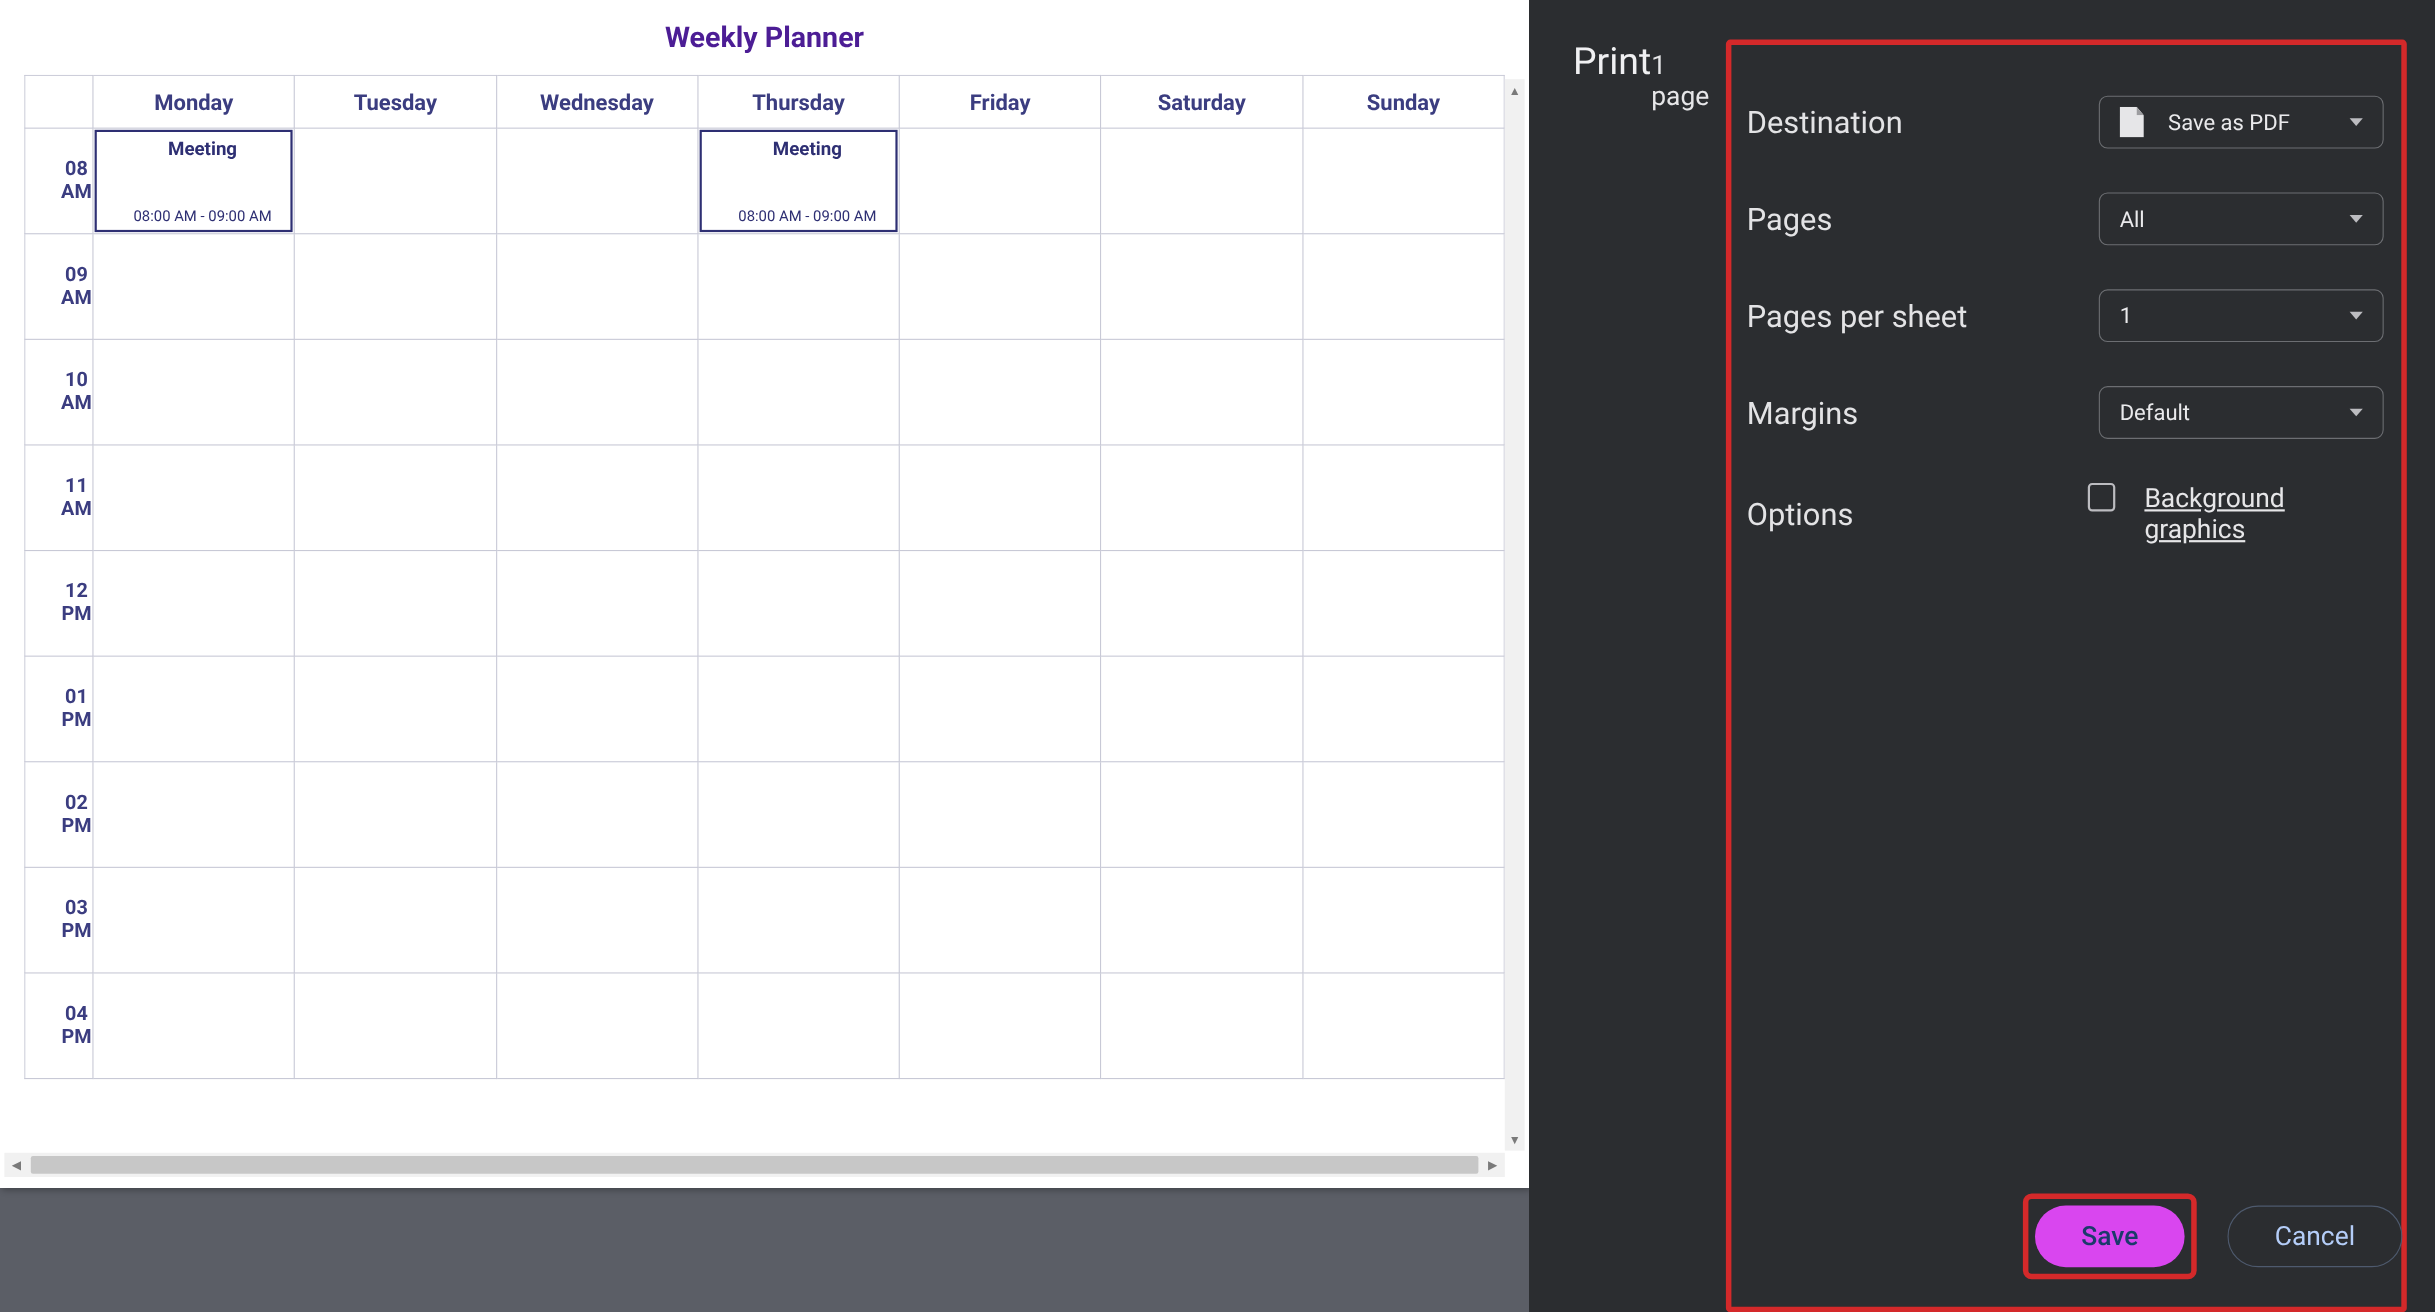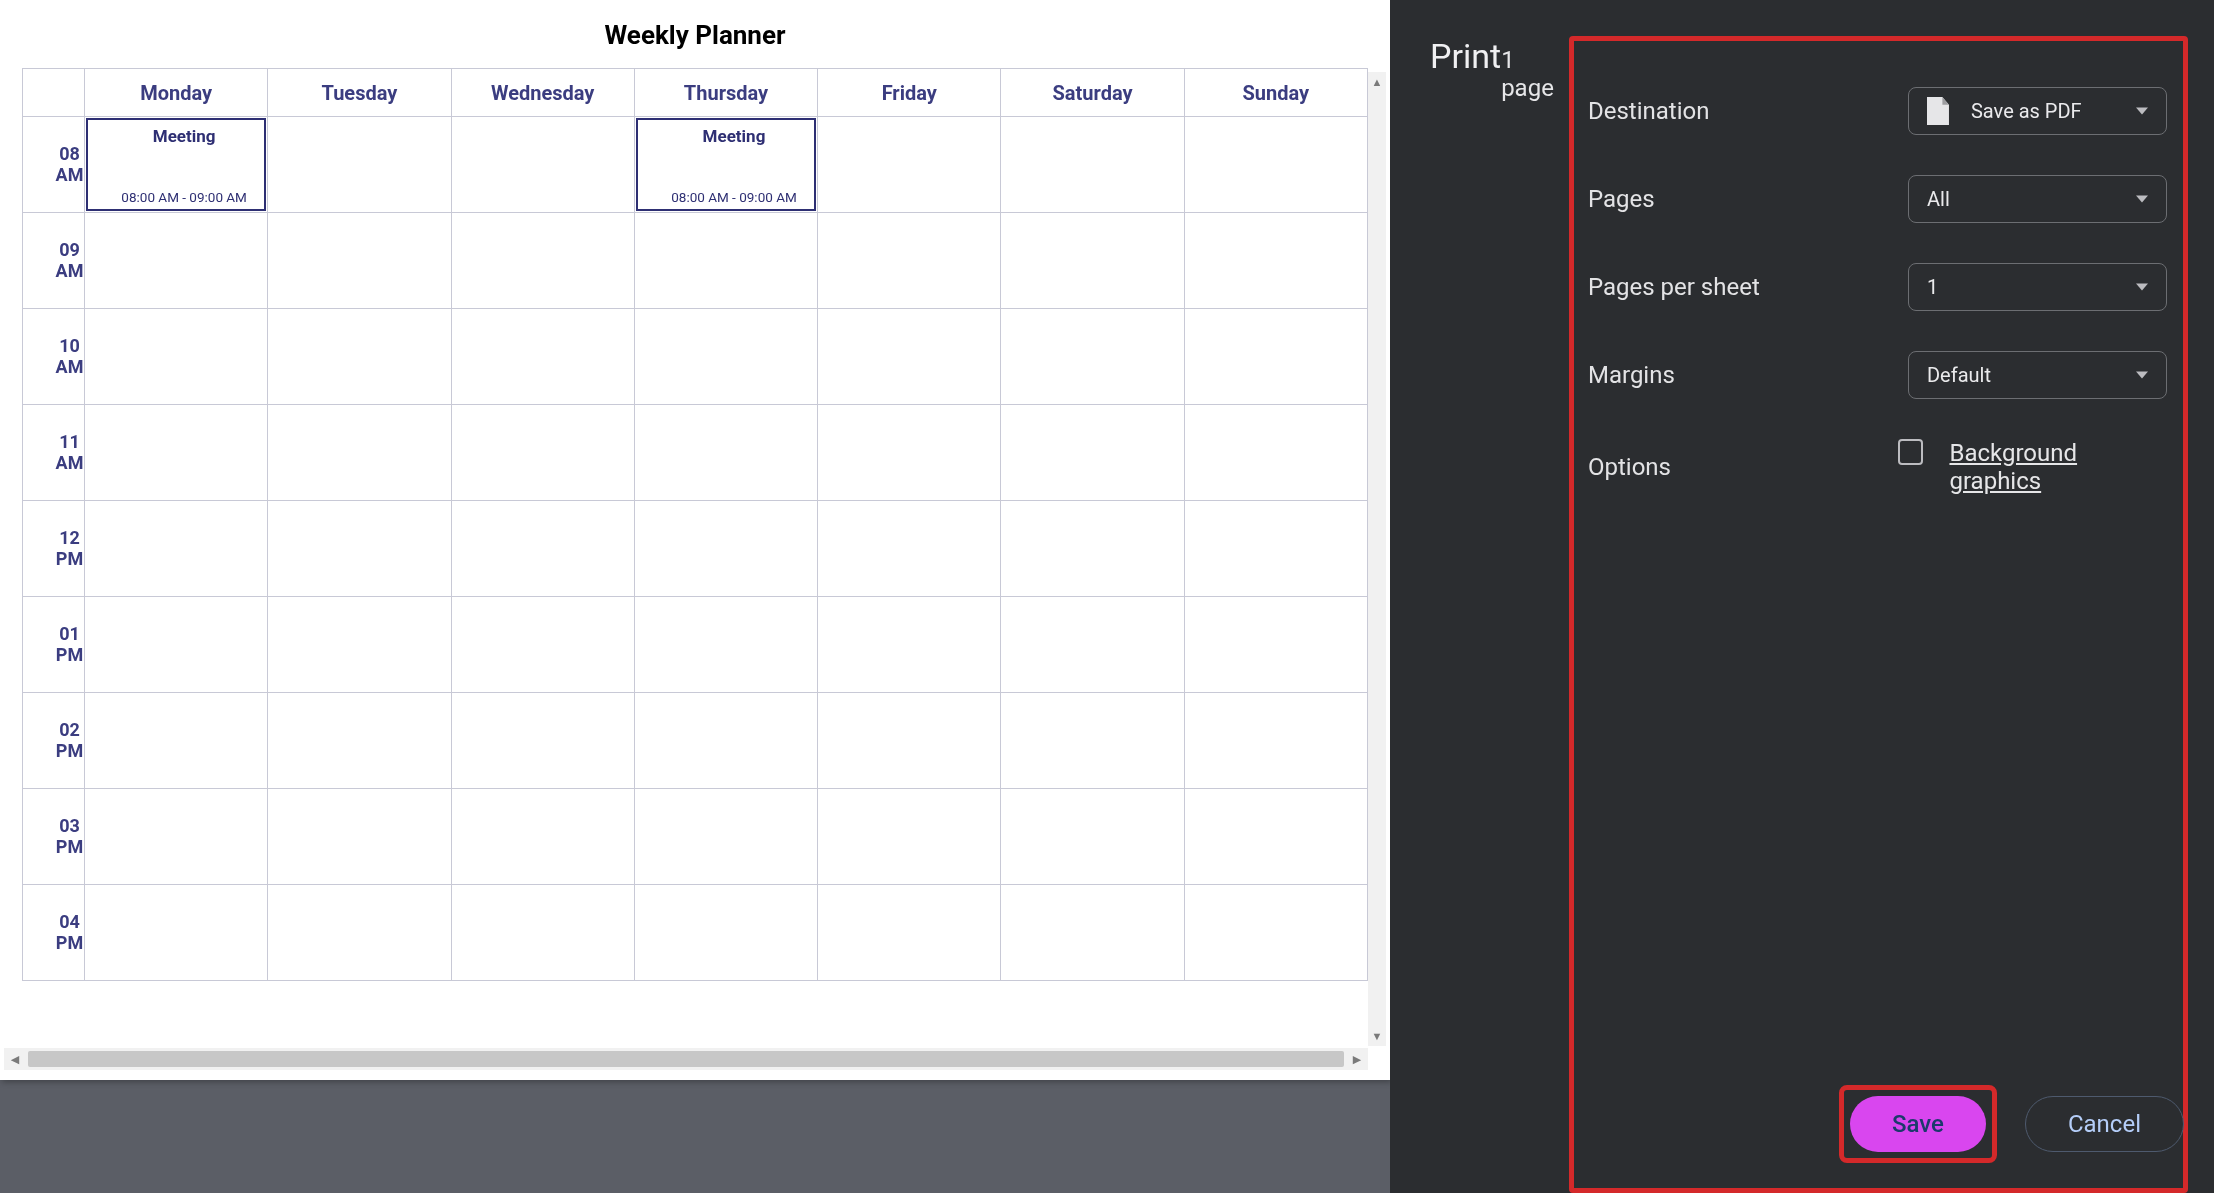--- a/index.html
+++ b/index.html
@@ -21,21 +21,21 @@
     position: relative;
     box-shadow: 2px 2px 6px rgba(0,0,0,.3);
   }
   .preview-inner {
     padding: 20px 22px 0 22px;
   }
   .planner-title {
     text-align: center;
     font-size: 26px;
     font-weight: 700;
-    color: #000000;
+    color: #4c1d95;
     margin-bottom: 18px;
   }
   .planner-scroll {
     position: relative;
     height: 960px;
     overflow: hidden;
   }
   table.planner {
     width: 100%;
     border-collapse: collapse;
@@ -156,21 +156,21 @@
     padding: 26px 16px 32px 14px;
   }
   .row {
     display:flex;
     align-items:center;
     min-height: 84px;
     padding: 20px 0;
   }
   .row .label {
     width: 320px;
-    font-size: 24px;
+    font-size: 28px;
     color: #e3e3e5;
   }
   .select {
     flex:1;
     height: 48px;
     border: 1px solid #6c6e72;
     border-radius: 8px;
     background: #2b2d30;
     display:flex;
     align-items:center;

